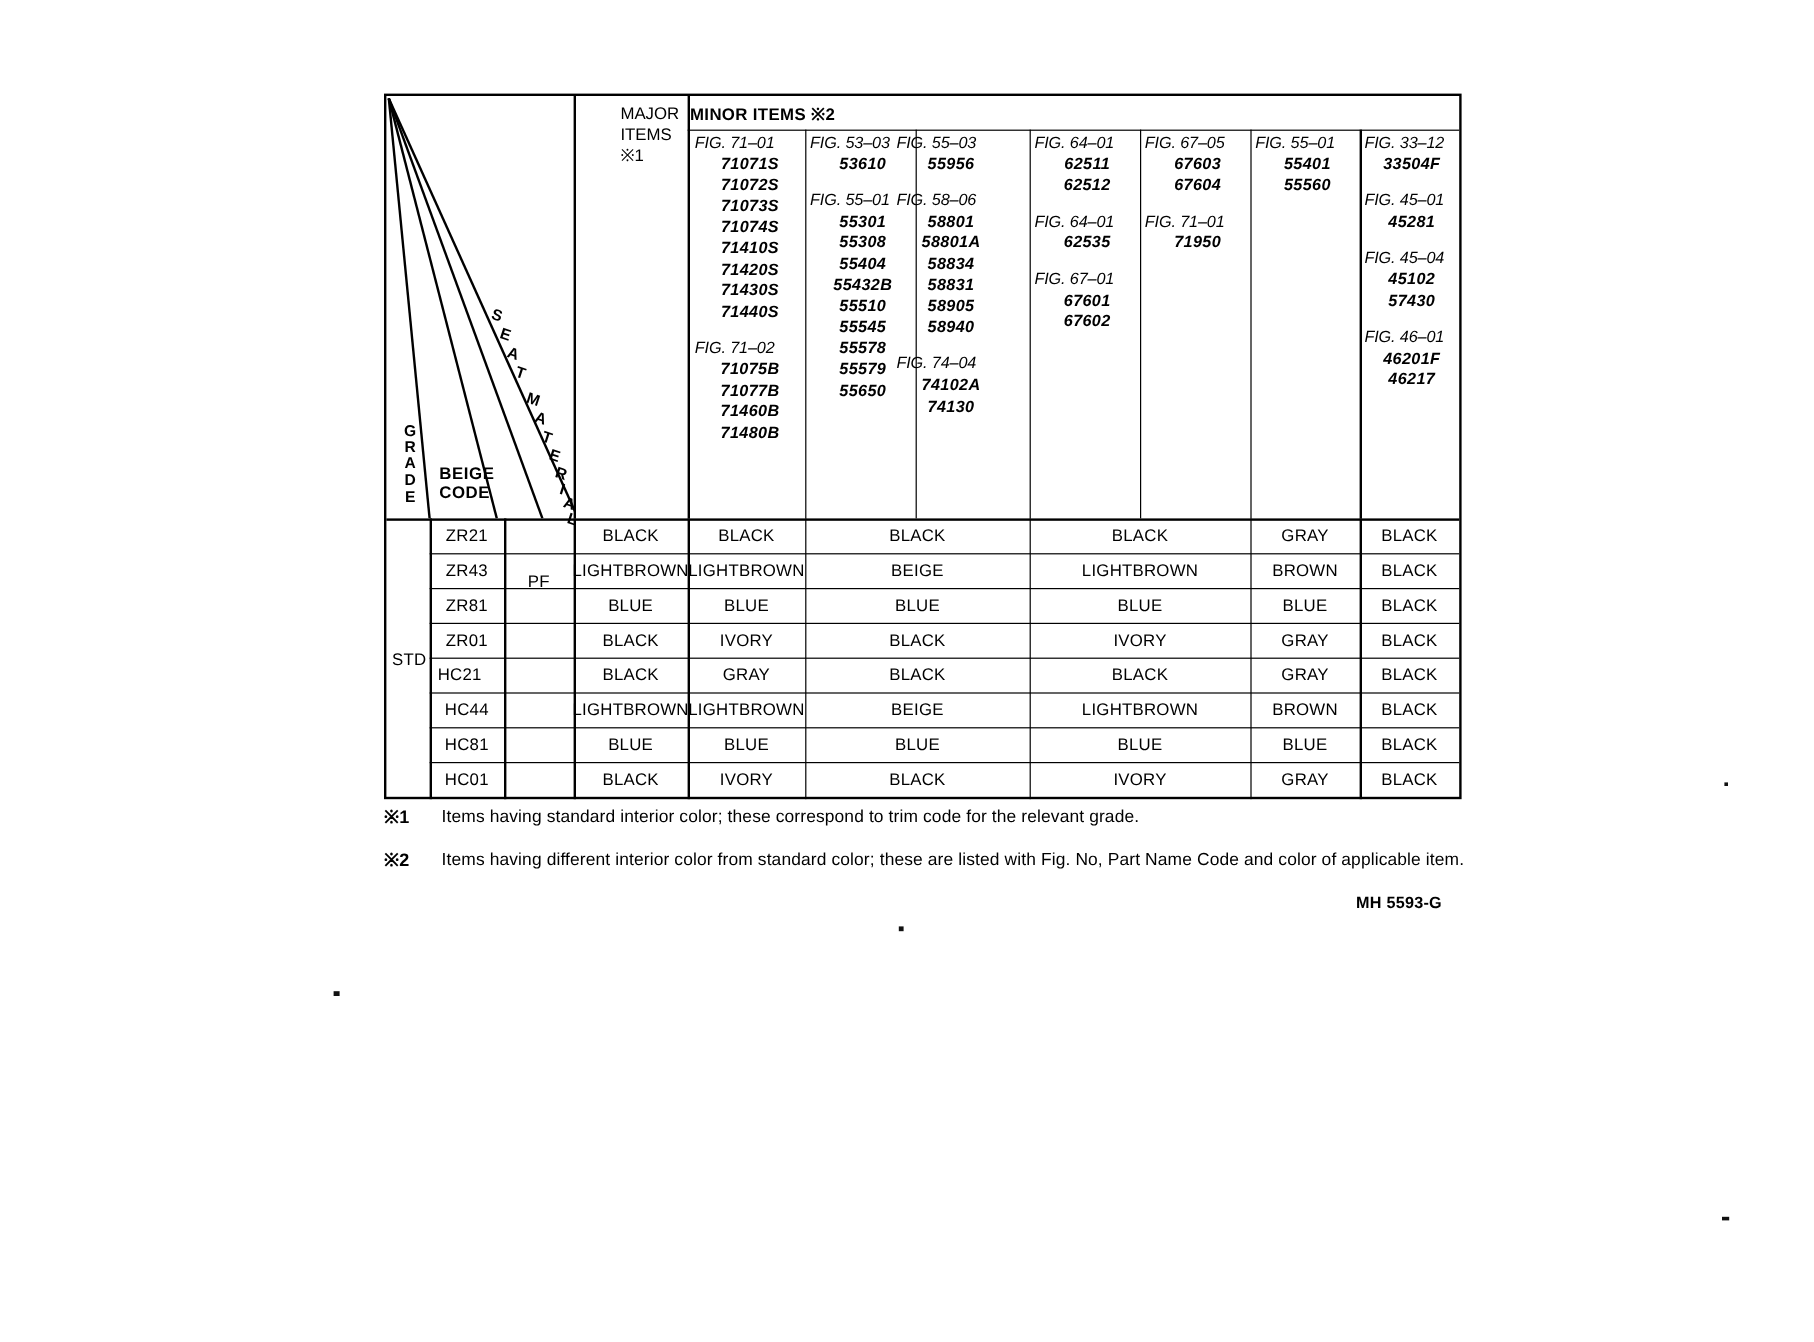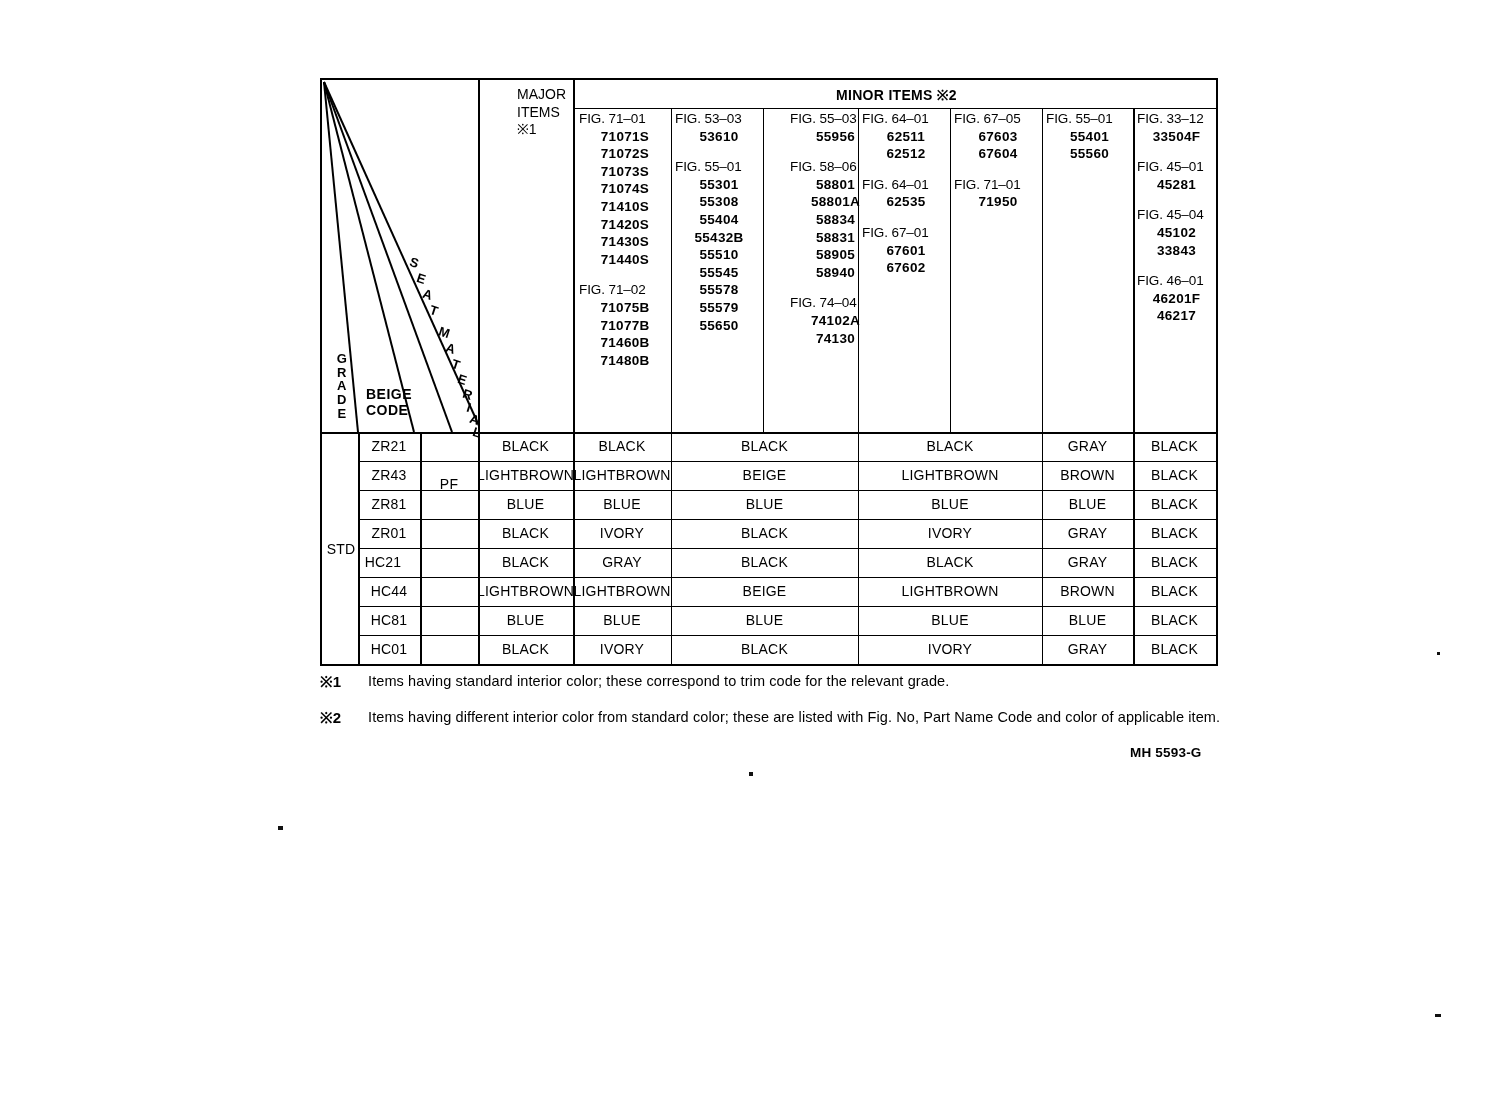--- a/index.html
+++ b/index.html
@@ -26,23 +26,23 @@
 
   
   .diag-letter{position:absolute;font-size:13px;font-weight:700;}
 
   
   .hdr{position:absolute;box-sizing:border-box;}
 
   #major-items{left:158px;top:0;width:95px;height:352px;}
   #major-items .mtxt{position:absolute;right:9px;top:6px;text-align:left;font-size:14px;font-weight:400;line-height:1.25;}
 
-  #minor-title{position:absolute;left:253px;top:5px;width:643px;text-align:center;font-size:14px;font-weight:700;letter-spacing:.3px;}
-
-  .figcol{position:absolute;top:30px;height:322px;box-sizing:border-box;font-size:13.5px;line-height:1.305;}
+  #minor-title{position:absolute;left:253px;top:5px;width:643px;text-align:left;font-size:14px;font-weight:700;letter-spacing:.3px;}
+
+  .figcol{position:absolute;top:30px;height:322px;box-sizing:border-box;font-size:13.5px;line-height:1.305;font-style:italic;}
   .figcol .fig{white-space:pre;font-weight:500;letter-spacing:-0.1px;padding-left:2px;}
   .figcol .num{white-space:pre;font-weight:600;text-align:center;letter-spacing:.3px;}
   .figcol .gap{height:13px;}
 
   
   .dcell{position:absolute;box-sizing:border-box;display:flex;align-items:center;justify-content:center;text-align:center;font-size:14px;font-weight:500;line-height:1.06;letter-spacing:.2px;}
   .dcell.two-line{line-height:1.04;}
 
   
   .note{position:absolute;font-size:14.5px;line-height:1.35;letter-spacing:.1px;}
@@ -127,21 +127,21 @@
         <div class="num">55301</div>
         <div class="num">55308</div>
         <div class="num">55404</div>
         <div class="num">55432B</div>
         <div class="num">55510</div>
         <div class="num">55545</div>
         <div class="num">55578</div>
         <div class="num">55579</div>
         <div class="num">55650</div>
       </div>
-    <div class="figcol" id="fc2" style="left:466px;width:95px;">
+    <div class="figcol" id="fc2" style="left:423px;width:95px;">
         <div class="fig">FIG. 55–03</div>
         <div class="num">55956</div>
         <div class="gap"></div>
         <div class="fig">FIG. 58–06</div>
         <div class="num">58801</div>
         <div class="num">58801A</div>
         <div class="num">58834</div>
         <div class="num">58831</div>
         <div class="num">58905</div>
         <div class="num">58940</div>
@@ -177,21 +177,21 @@
       </div>
     <div class="figcol" id="fc6" style="left:813px;width:83px;">
         <div class="fig">FIG. 33–12</div>
         <div class="num">33504F</div>
         <div class="gap"></div>
         <div class="fig">FIG. 45–01</div>
         <div class="num">45281</div>
         <div class="gap"></div>
         <div class="fig">FIG. 45–04</div>
         <div class="num">45102</div>
-        <div class="num">33843</div>
+        <div class="num">57430</div>
         <div class="gap"></div>
         <div class="fig">FIG. 46–01</div>
         <div class="num">46201F</div>
         <div class="num">46217</div>
       </div>
 
     <div class="vline" style="left:156px;top:0;height:352px;"></div>
     <div class="vline" style="left:251px;top:0;height:352px;"></div>
     <div class="vline thin-v" style="left:349px;top:28px;height:324px;"></div>
     <div class="vline thin-v" style="left:441px;top:28px;height:324px;"></div>

